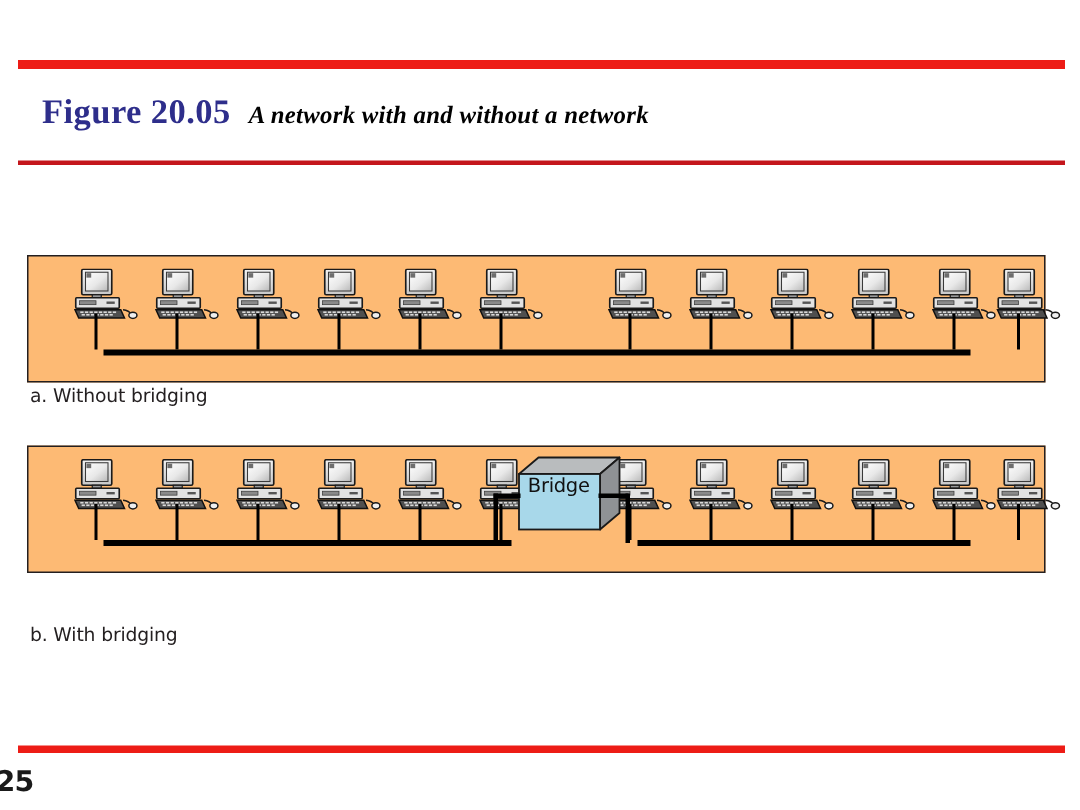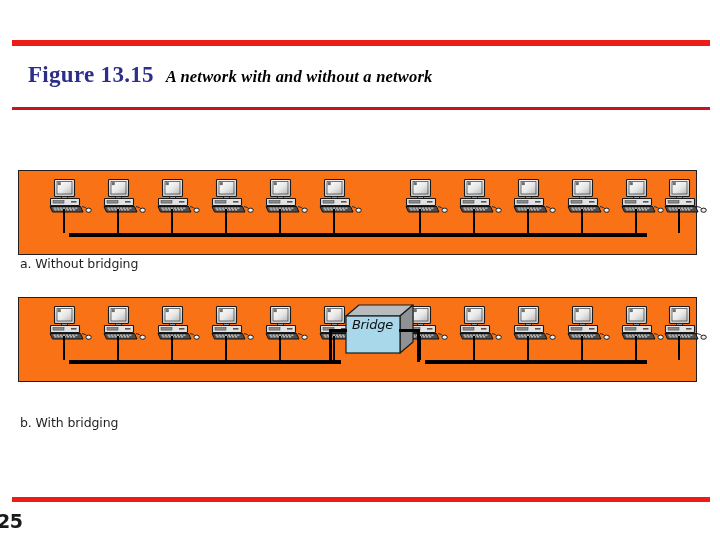--- a/index.html
+++ b/index.html
@@ -76,23 +76,22 @@
     color: #1a1a1a;
     letter-spacing: -0.5px;
   }
 
   
   .panel {
     position: absolute;
     left: 18px;
     width: 679px;
     border: 1.5px solid #231f20;
-    background: #f97316;
+    background: #fdba74;
     box-sizing: border-box;
-    font-style: italic;
   }
   #panel-a { top: 170px; height: 85px; }
   #panel-b { top: 297px; height: 85px; }
 
   .panel-caption {
     position: absolute;
     left: 20px;
     font-family: "DejaVu Sans", sans-serif;
     font-size: 12.5px;
     color: #231f20;
@@ -150,21 +149,21 @@
   }
   .link-h { height: 2.5px; }
   .link-v { width: 2.5px; }
 </style>
 </head>
 <body>
 
 <div class="rule-top"></div>
 
 <div class="title-row">
-  <span class="fig-number">Figure 13.15</span><span class="fig-caption">A network with and without a network</span>
+  <span class="fig-number">Figure 20.05</span><span class="fig-caption">A network with and without a network</span>
 </div>
 
 <div class="rule-mid"></div>
 
 <div class="panel" id="panel-a">
 
   <div class="bus" style="left:50px; top:62px; width:578px;"></div>
 <div class="computer" style="left: 30px; top: 8px;">
   <svg class="comp-svg" width="46" height="34" viewBox="0 0 46 34" xmlns="http://www.w3.org/2000/svg">
     <defs>

